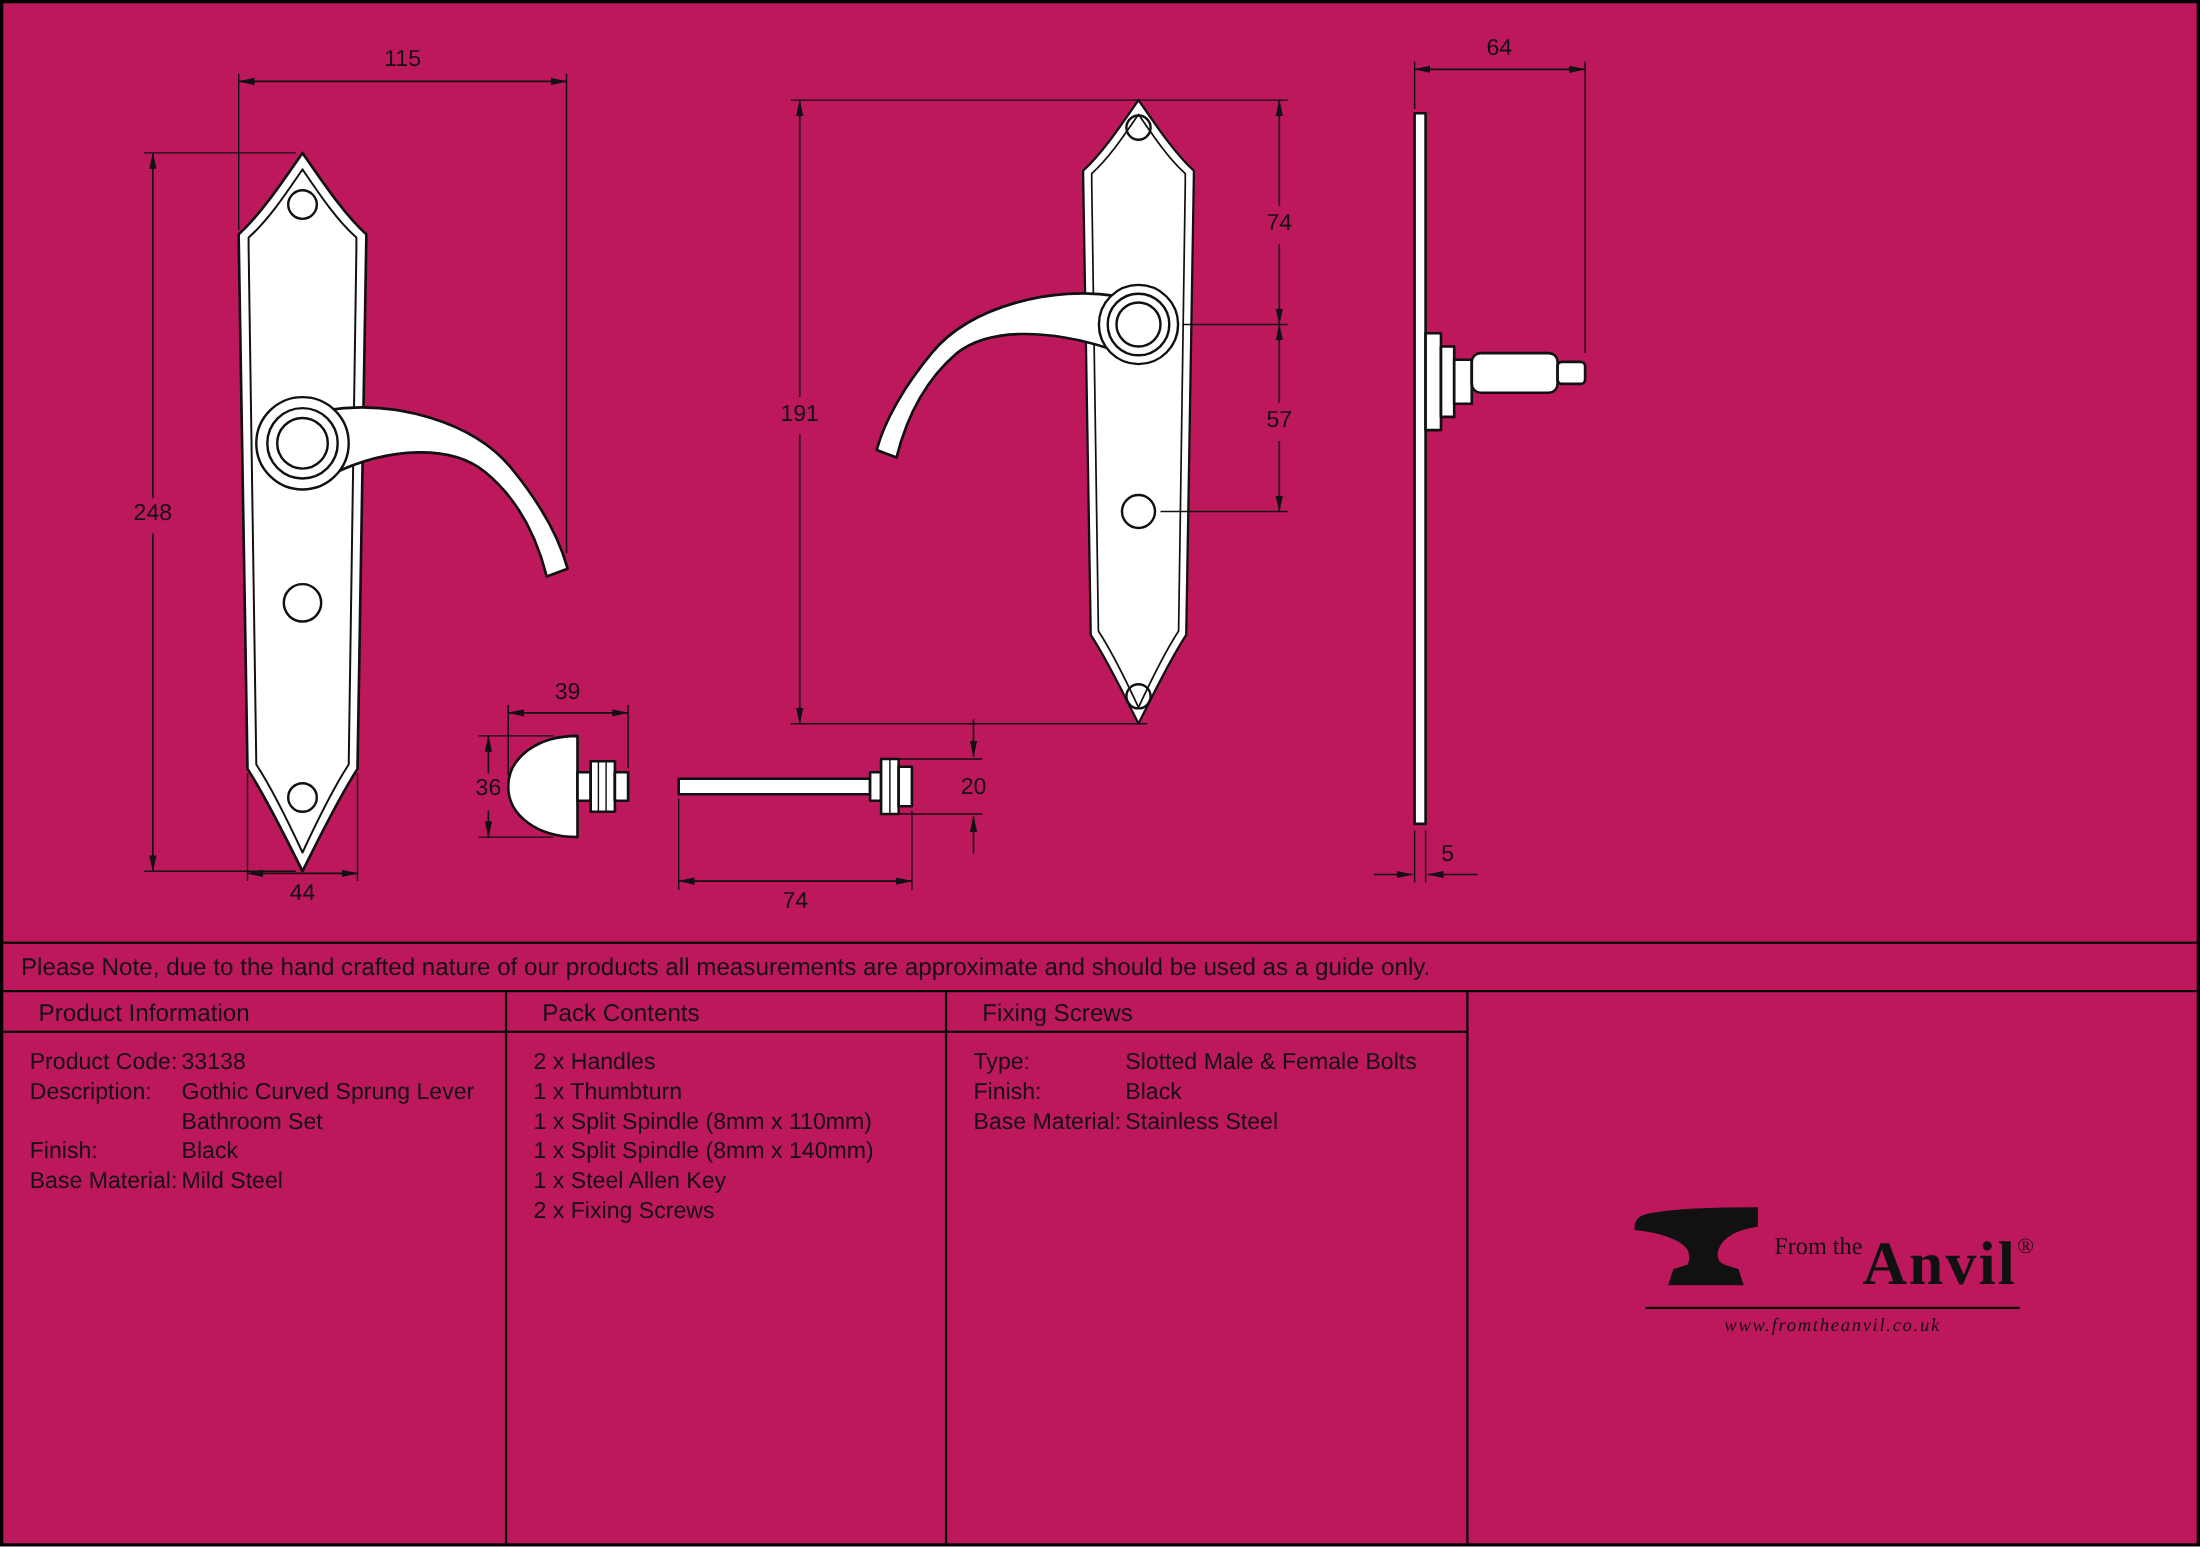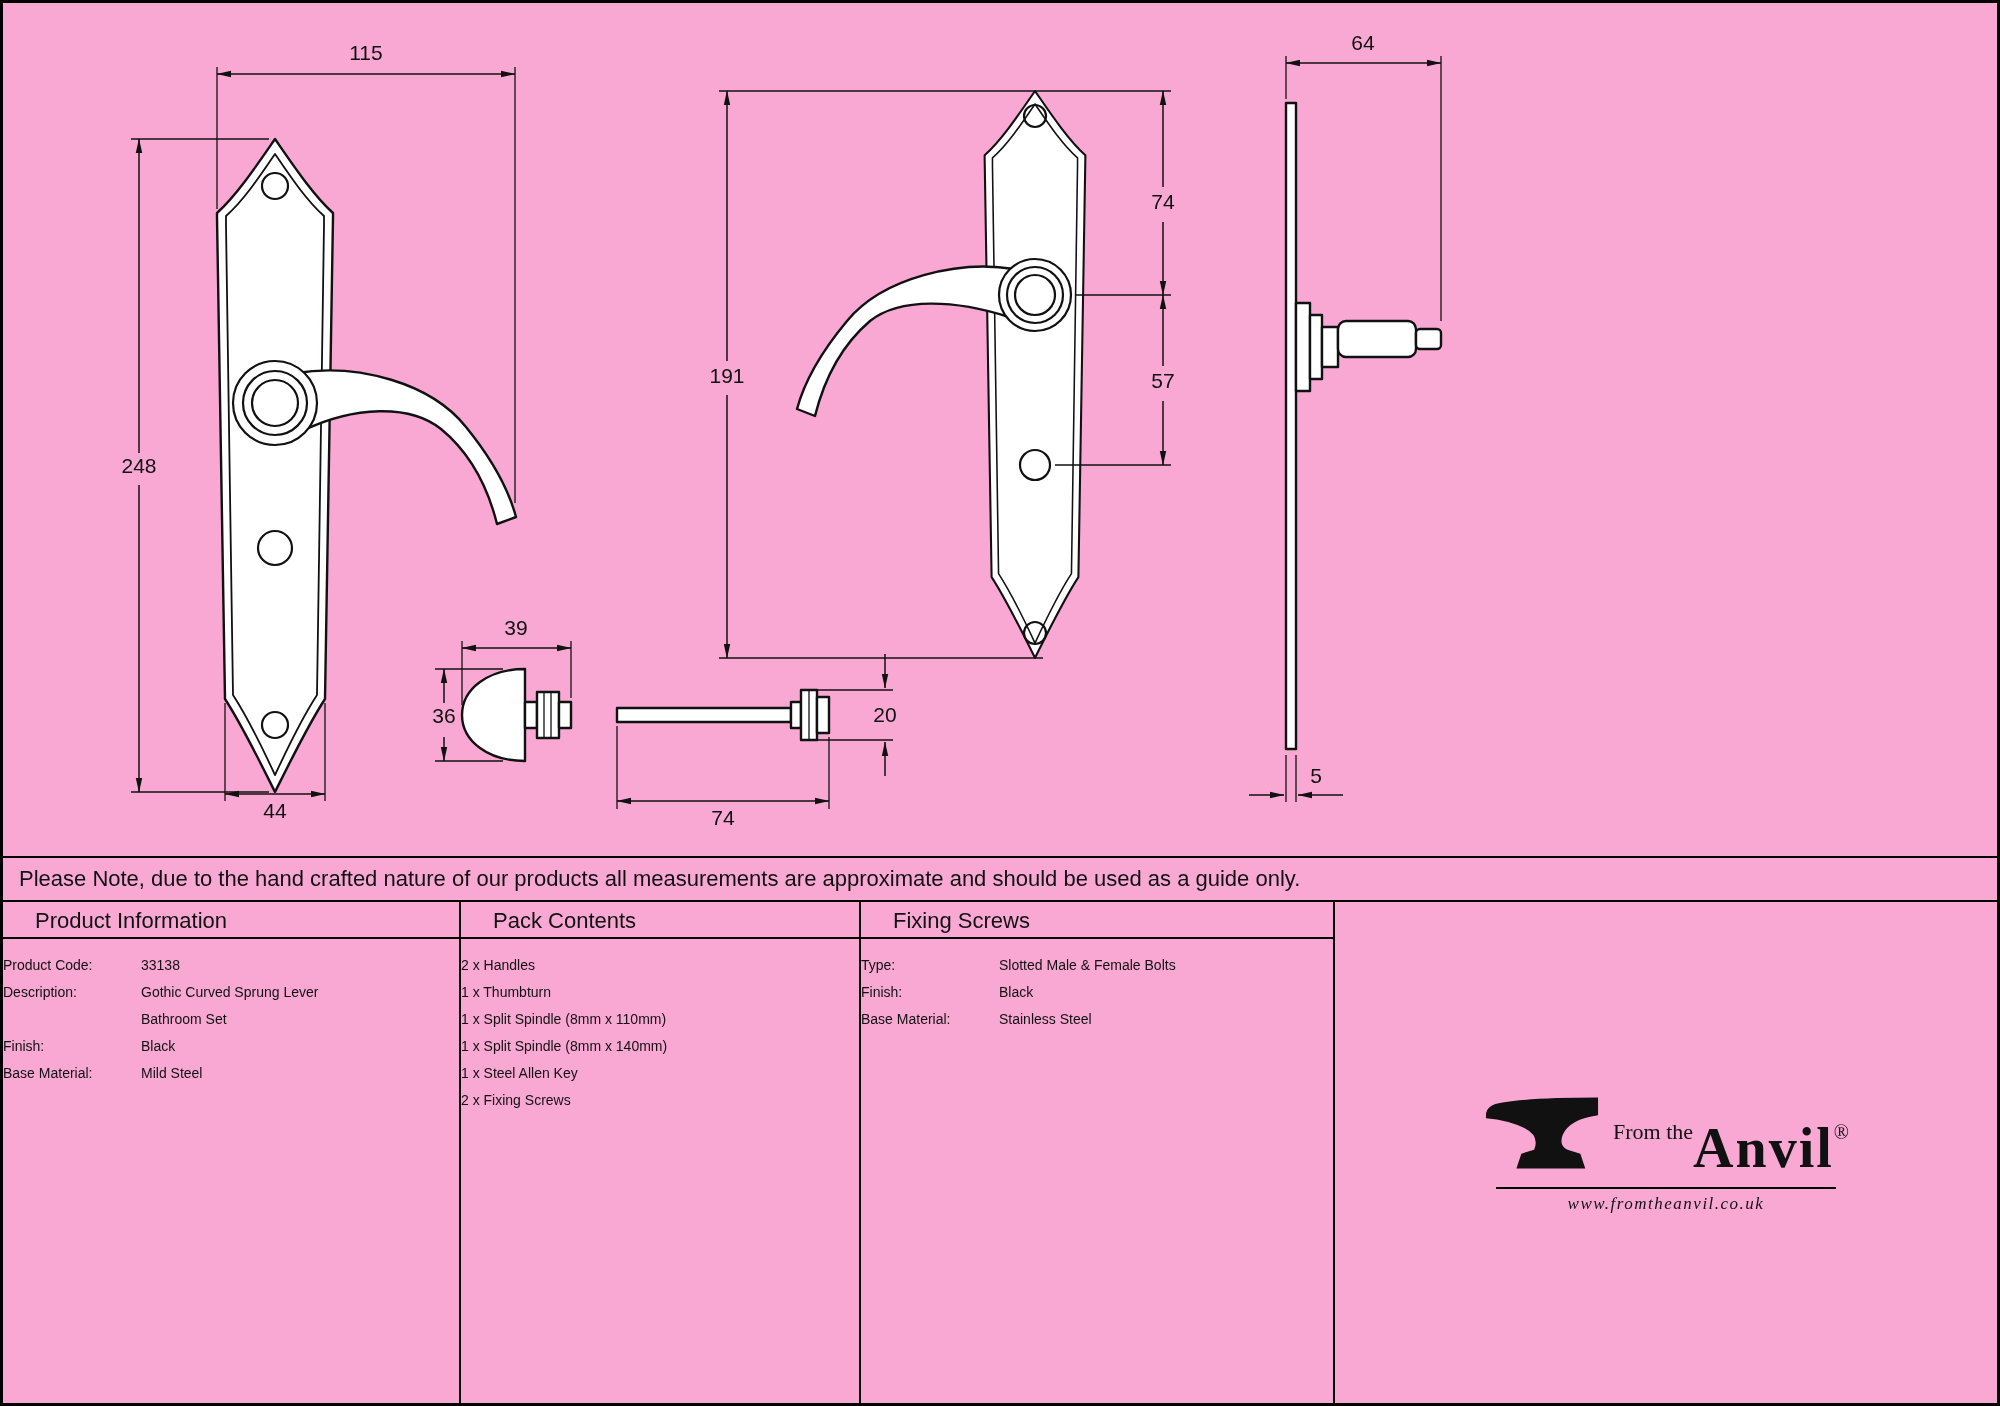--- a/index.html
+++ b/index.html
@@ -1,35 +1,35 @@
 <!DOCTYPE html>
 <html><head>
 <meta charset="utf-8">
 <style>
   html,body{margin:0;padding:0;background:#fff}
   .page{width:2000px;height:1406px;border:3px solid #000;box-sizing:border-box;
-        background:#f9a8d4;font-family:"Liberation Sans",sans-serif;color:#111;overflow:hidden}
+        background:#be185d;font-family:"Liberation Sans",sans-serif;color:#111;overflow:hidden}
   .drawing{display:block}
   svg .obj{fill:#fff;stroke:#111;stroke-width:2.4;stroke-linejoin:round}
   svg .thin{stroke-width:1.8;fill:none}
   svg .hole{fill:none;stroke:#111;stroke-width:2.2}
   svg .rose{fill:#fff;stroke:#111;stroke-width:2.2}
   svg .dim{stroke:#111;stroke-width:1.5;fill:none}
   svg .ext{stroke:#111;stroke-width:1.3;fill:none}
   svg text{font-size:21px;fill:#111;font-family:"Liberation Sans",sans-serif}
   .note-bar{height:46px;border-top:2px solid #000;border-bottom:2px solid #000;box-sizing:border-box;
             display:flex;align-items:center;padding-left:16px;font-size:22px}
   .info{display:flex;height:501px}
   .col{box-sizing:border-box}
   .col + .col{border-left:2px solid #000}
   .c1{width:456px}.c2{width:400px}.c3{width:474px}
   .c4{flex:1;display:flex;align-items:center;justify-content:center}
   .col-head{height:37px;border-bottom:2px solid #000;box-sizing:border-box;
             font-size:22px;padding:6px 0 0 32px}
-  .col-body{padding:13px 0;font-size:14px;line-height:27px}
+  .col-body{padding:13px 24px;font-size:21px;line-height:27px}
   .kv{display:flex}
   .k{flex:0 0 138px}
   .v{flex:1}
   .logo{display:flex;flex-direction:column;align-items:center}
   .logo-top{display:flex;align-items:flex-end}
   .logo-words{display:flex;flex-direction:row;margin-left:4px}
   .tagline{font-family:"Liberation Serif",serif;font-size:22px;margin-left:8px}
   .brand-line{white-space:nowrap}
   .brand{font-family:"Liberation Serif",serif;font-size:56px;font-weight:bold;
          line-height:58px;letter-spacing:2px}

